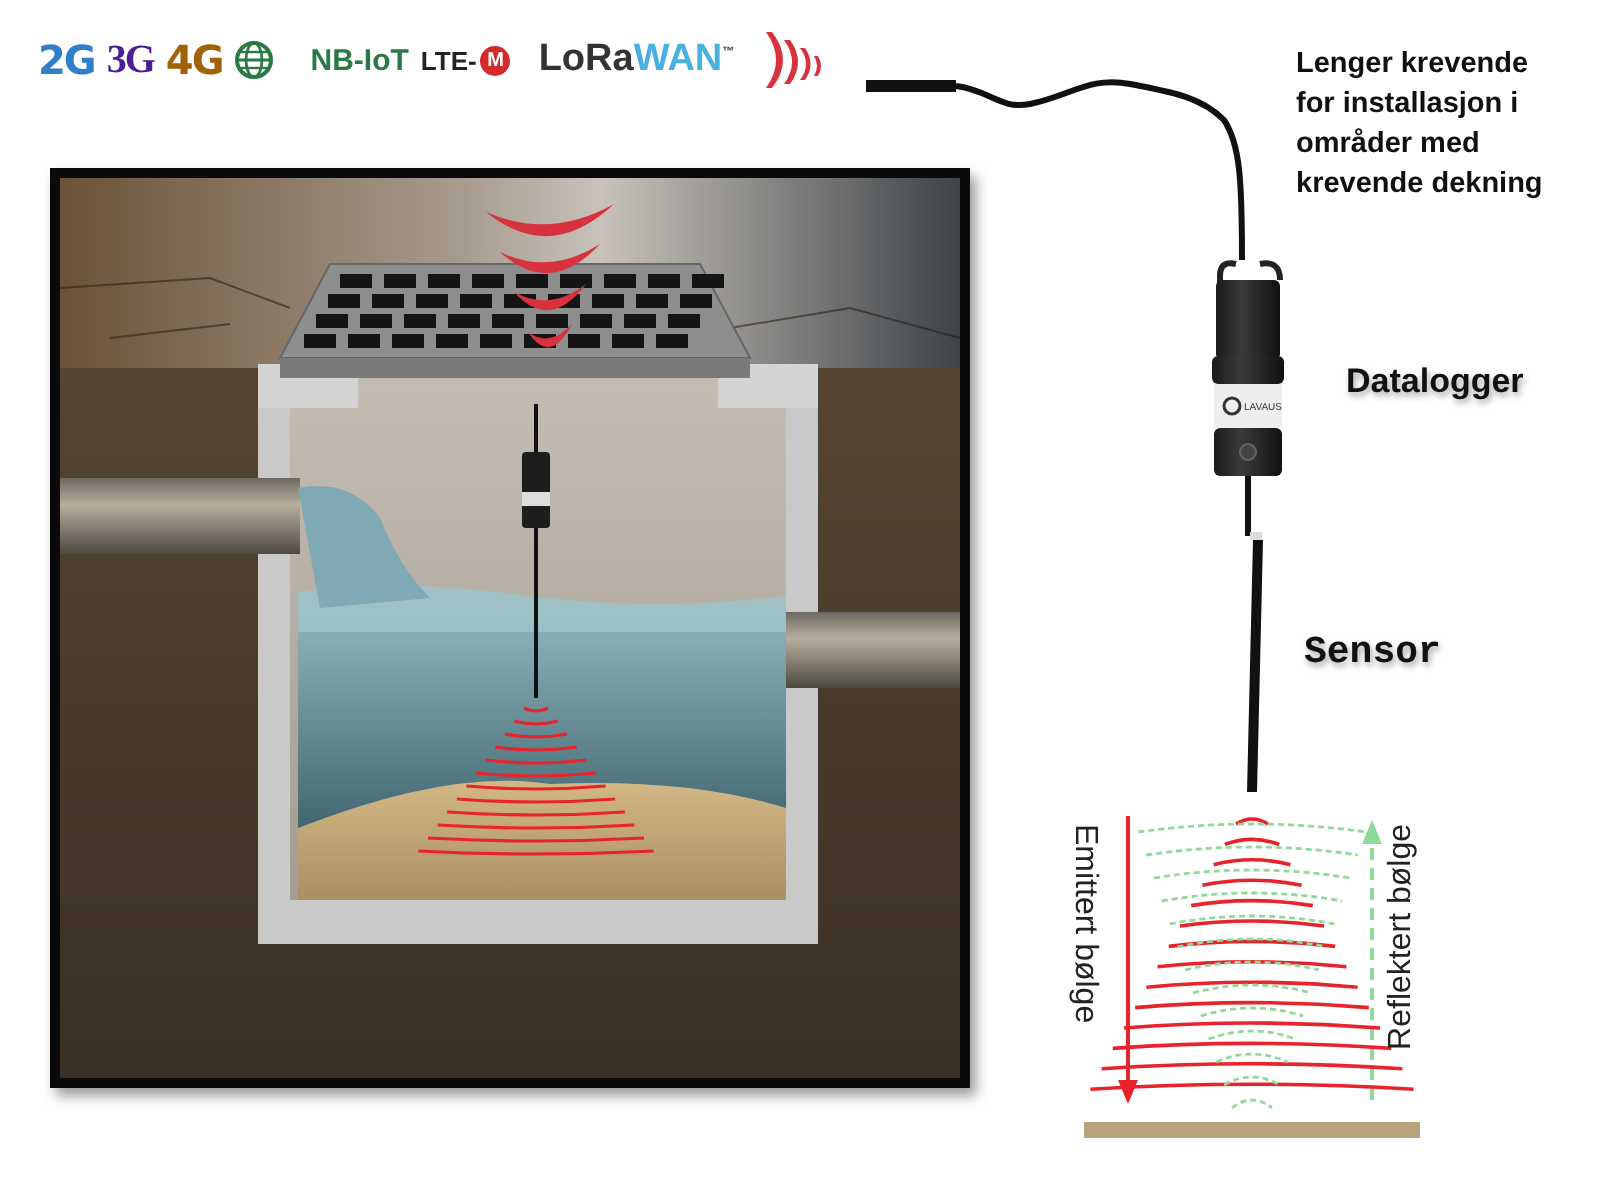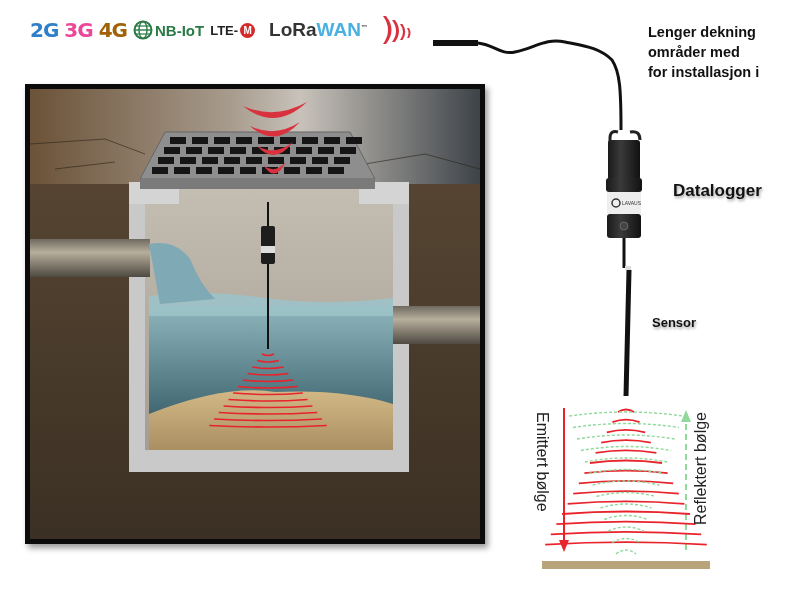--- a/index.html
+++ b/index.html
@@ -1,28 +1,28 @@
 <!DOCTYPE html>
 <html><head>
 <meta charset="utf-8">
 <style>
   html,body{margin:0;padding:0;background:#fff;}
   body{width:800px;height:595px;position:relative;overflow:hidden;font-family:"Liberation Sans",sans-serif;}
   .abs{position:absolute;}
-  .logos{left:30px;top:14px;height:32px;display:flex;align-items:center;gap:6px;font-weight:bold;}
+  .logos{left:19px;top:14px;height:32px;display:flex;align-items:center;gap:6px;font-weight:bold;}
   .g{font-size:20px;letter-spacing:-1px;font-family:"DejaVu Sans",sans-serif;font-weight:bold;}
-  .g2{color:#2f7fc9;} .g3{color:#ec4899;} .g4{color:#a16207;}
-  .nb{color:#2a7a45;font-size:15px;display:flex;align-items:center;gap:2px;justify-content:flex-end;}
+  .g2{color:#2f7fc9;} .g3{color:#4c1d95;font-family:Liberation Serif, serif;} .g4{color:#a16207;}
+  .nb{color:#2a7a45;font-size:15px;display:flex;align-items:center;gap:18px;justify-content:flex-end;}
   .lte{color:#222;font-size:13px;display:flex;align-items:flex-start;gap:2px;}
   .lora{font-size:19px;color:#333;margin-left:8px;}
   .lora .wan{color:#4ab0e0;}
   .callout{font-family:"Liberation Sans",sans-serif;font-weight:bold;color:#111;}
   .c-antenna{left:648px;top:22px;font-size:14.5px;line-height:20px;width:150px;}
   .c-logger{left:673px;top:181px;font-size:17px;text-shadow:1px 2px 3px rgba(0,0,0,.35);}
-  .c-sensor{left:652px;top:315px;font-size:13px;text-shadow:1px 2px 3px rgba(0,0,0,.35);}
+  .c-sensor{left:652px;top:315px;font-size:19px;text-shadow:1px 2px 3px rgba(0,0,0,.35);font-family:Liberation Mono, monospace;}
   .scene{left:25px;top:84px;width:460px;height:460px;background:#0b0b0b;box-shadow:3px 4px 6px rgba(0,0,0,.4);}
   .vlabel{font-size:16px;color:#222;white-space:nowrap;}
   .v-emit{left:533px;top:412px;writing-mode:vertical-rl;}
   .v-refl{left:692px;top:412px;writing-mode:vertical-rl;transform:rotate(180deg);}
 </style>
 </head>
 <body>
 
 <div class="abs logos">
   <span class="g g2">2G</span>
@@ -54,23 +54,24 @@
     <path d="M30 15 Q33 20 30 25 L32 25 Q35 20 32 15 Z" fill="#d8323f"></path>
   </svg>
 </div>
 
 <svg class="abs" style="left:0;top:0" width="800" height="595">
   <rect x="433" y="40" width="45" height="6" fill="#111"></rect>
   <path d="M478 43 C495 45, 500 55, 515 52 C535 48, 545 38, 565 42 C585 46, 600 48, 612 60 C620 72, 621 90, 621 130" fill="none" stroke="#111" stroke-width="3"></path>
 </svg>
 
 <div class="abs callout c-antenna">
-  <div>Lenger dekning</div>
+  <div>Lenger krevende</div>
+  <div>for installasjon i</div>
   <div>områder med</div>
-  <div>for installasjon i</div>
+  <div>krevende dekning</div>
 </div>
 <div class="abs callout c-logger">Datalogger</div>
 <div class="abs callout c-sensor">Sensor</div>
 
 <svg class="abs" style="left:596px;top:128px" width="56" height="140" viewBox="0 0 56 140">
   <defs>
     <linearGradient id="dlg" x1="0" x2="1">
       <stop offset="0" stop-color="#1a1a1a"></stop>
         <stop offset=".4" stop-color="#3a3a3a"></stop>
         <stop offset="1" stop-color="#111"></stop>

